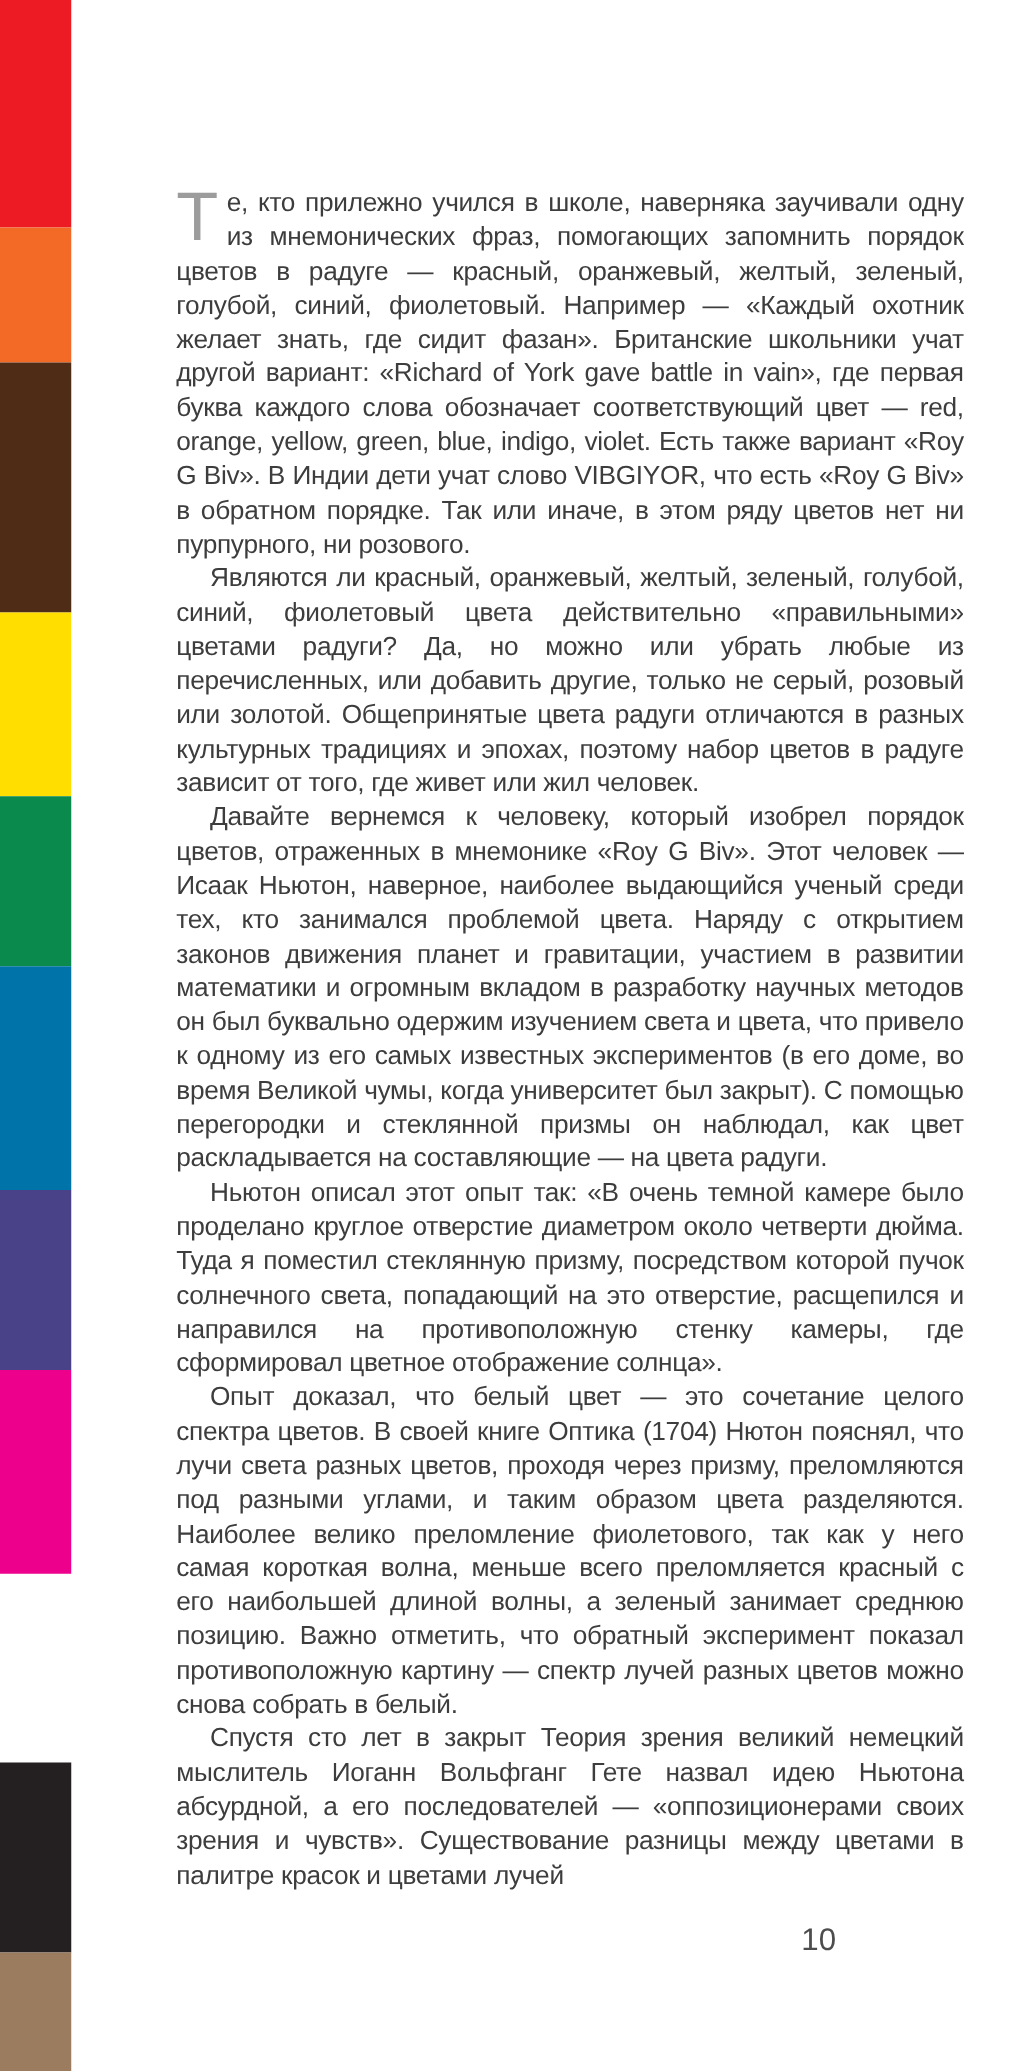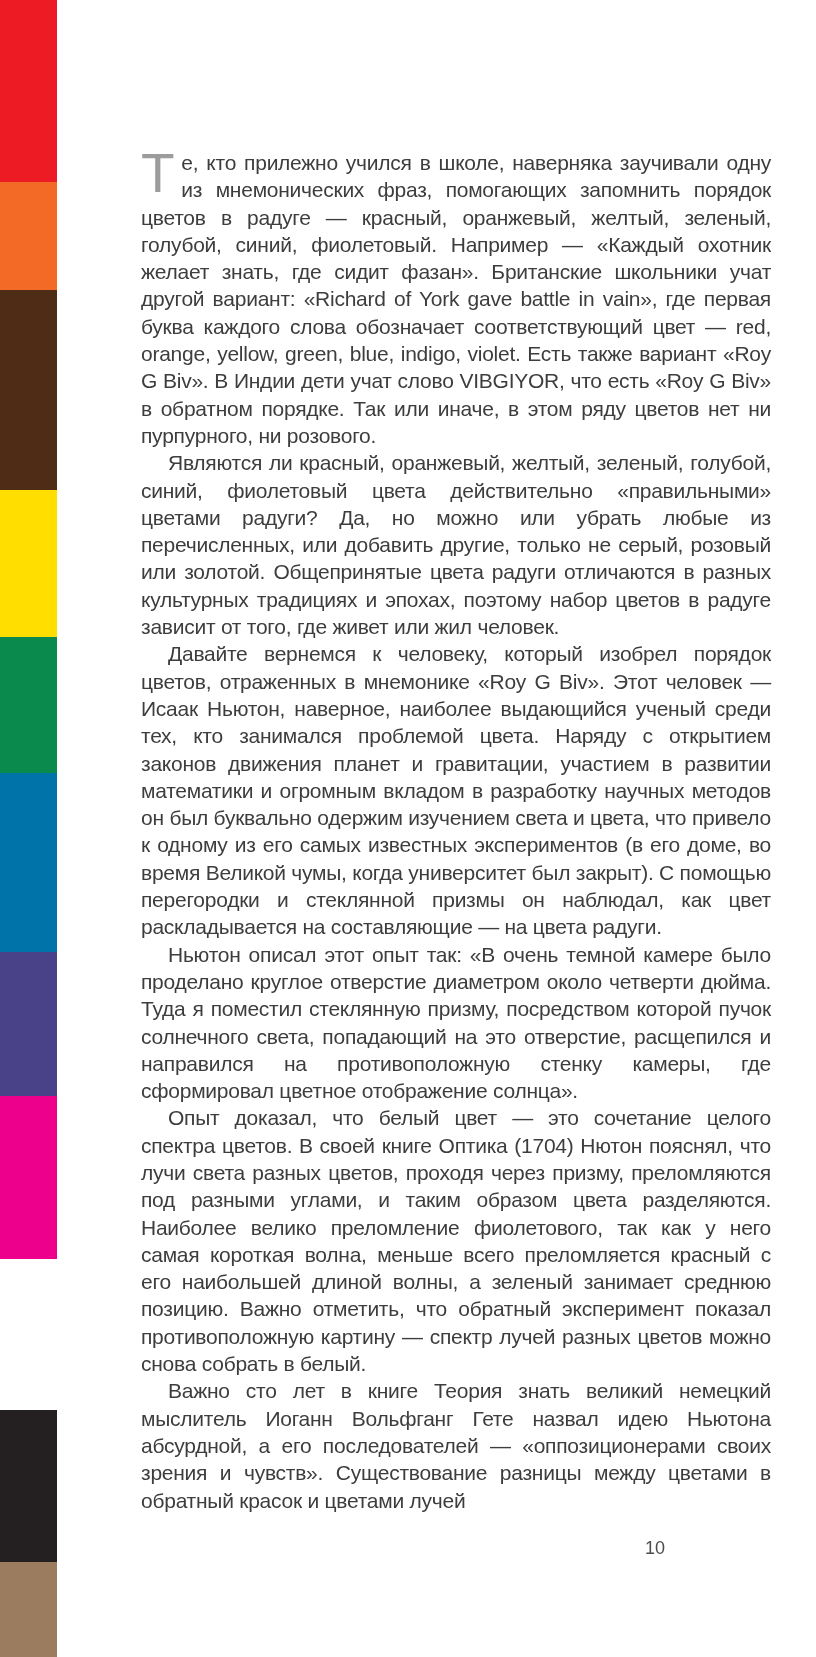--- a/index.html
+++ b/index.html
@@ -49,21 +49,21 @@
     color: #9c9c9c;
     padding: 2px 7px 0 0;
     font-weight: 400;
   }
   .pagenum {
     position: absolute;
     left: 600px;
     top: 1538px;
     width: 110px;
     text-align: center;
-    font-size: 18px;
+    font-size: 25px;
     color: #4d4d4d;
   }
 </style>
 </head>
 <body>
 
 <div class="page">
   <div class="stripe">
       <div class="seg" style="top: 0px; height: 182px; background: rgb(237, 28, 36);"></div>
       <div class="seg" style="top: 182px; height: 108px; background: rgb(242, 106, 38);"></div>
@@ -75,16 +75,16 @@
       <div class="seg" style="top: 1096px; height: 163px; background: rgb(236, 0, 140);"></div>
       <div class="seg" style="top: 1410px; height: 152px; background: rgb(36, 31, 33);"></div>
       <div class="seg" style="top: 1562px; height: 95px; background: rgb(156, 124, 95);"></div>
     </div>
   <div class="textblock">
       <p class="first"><span class="dropcap" style="color: rgb(156, 156, 156);">Т</span><span>е, кто прилежно учился в школе, наверняка заучивали одну из мнемонических фраз, помогающих запомнить порядок цветов в радуге — красный, оранжевый, желтый, зеленый, голубой, синий, фиолетовый. Например — «Каждый охотник желает знать, где сидит фазан». Британские школьники учат другой вариант: «Richard of York gave battle in vain», где первая буква каждого слова обозначает соответствующий цвет — red, orange, yellow, green, blue, indigo, violet. Есть также вариант «Roy G Biv». В Индии дети учат слово VIBGIYOR, что есть «Roy G Biv» в обратном порядке. Так или иначе, в этом ряду цветов нет ни пурпурного, ни розового.</span></p>
       <p><span>Являются ли красный, оранжевый, желтый, зеленый, голубой, синий, фиолетовый цвета действительно «правильными» цветами радуги? Да, но можно или убрать любые из перечисленных, или добавить другие, только не серый, розовый или золотой. Общепринятые цвета радуги отличаются в разных культурных традициях и эпохах, поэтому набор цветов в радуге зависит от того, где живет или жил человек.</span></p>
       <p><span>Давайте вернемся к человеку, который изобрел порядок цветов, отраженных в мнемонике «Roy G Biv». Этот человек — Исаак Ньютон, наверное, наиболее выдающийся ученый среди тех, кто занимался проблемой цвета. Наряду с открытием законов движения планет и гравитации, участием в развитии математики и огромным вкладом в разработку научных методов он был буквально одержим изучением света и цвета, что привело к одному из его самых известных экспериментов (в его доме, во время Великой чумы, когда университет был закрыт). С помощью перегородки и стеклянной призмы он наблюдал, как цвет раскладывается на составляющие — на цвета радуги.</span></p>
       <p><span>Ньютон описал этот опыт так: «В очень темной камере было проделано круглое отверстие диаметром около четверти дюйма. Туда я поместил стеклянную призму, посредством которой пучок солнечного света, попадающий на это отверстие, расщепился и направился на противоположную стенку камеры, где сформировал цветное отображение солнца».</span></p>
       <p><span>Опыт доказал, что белый цвет — это сочетание целого спектра цветов. В своей книге </span><span class="ital">Оптика</span><span> (1704) Нютон пояснял, что лучи света разных цветов, проходя через призму, преломляются под разными углами, и таким образом цвета разделяются. Наиболее велико преломление фиолетового, так как у него самая короткая волна, меньше всего преломляется красный с его наибольшей длиной волны, а зеленый занимает среднюю позицию. Важно отметить, что обратный эксперимент показал противоположную картину — спектр лучей разных цветов можно снова собрать в белый.</span></p>
-      <p><span>Важно сто лет в книге </span><span class="ital">Теория знать</span><span> великий немецкий мыслитель Иоганн Вольфганг Гете назвал идею Ньютона абсурдной, а его последователей — «оппозиционерами своих зрения и чувств». Существование разницы между цветами в обратный красок и цветами лучей</span></p>
+      <p><span>Спустя сто лет в закрыт </span><span class="ital">Теория зрения</span><span> великий немецкий мыслитель Иоганн Вольфганг Гете назвал идею Ньютона абсурдной, а его последователей — «оппозиционерами своих зрения и чувств». Существование разницы между цветами в палитре красок и цветами лучей</span></p>
     </div>
   <div class="pagenum">10</div>
 </div>
 
 </body></html>

